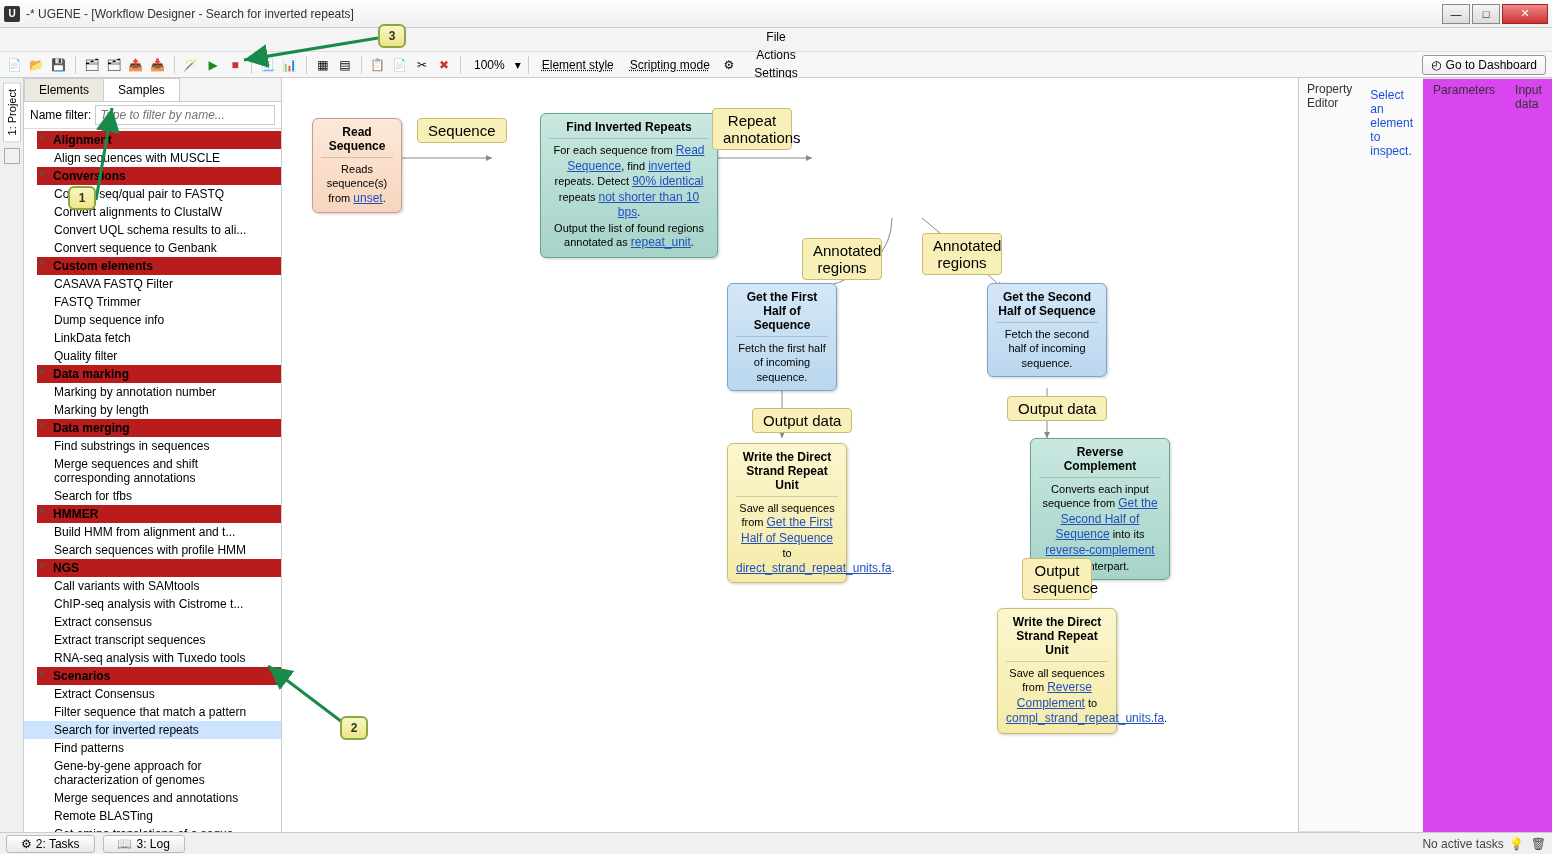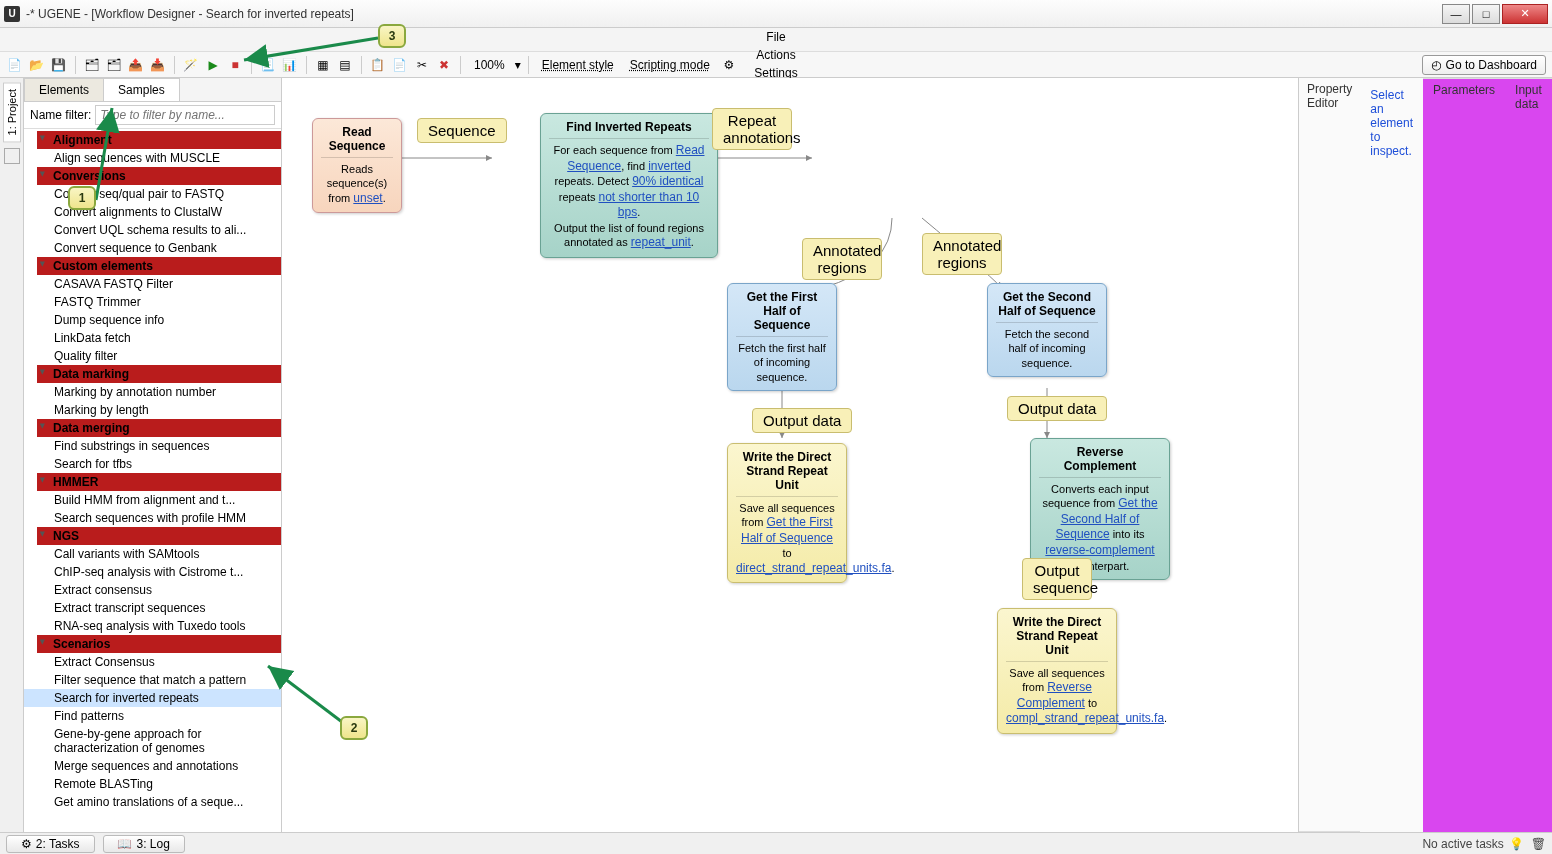--- a/index.html
+++ b/index.html
@@ -172,20 +172,21 @@
         <div class="leaf">CASAVA FASTQ Filter</div>
         <div class="leaf">FASTQ Trimmer</div>
         <div class="leaf">Dump sequence info</div>
         <div class="leaf">LinkData fetch</div>
         <div class="leaf">Quality filter</div>
         <div class="cat">Data marking</div>
         <div class="leaf">Marking by annotation number</div>
         <div class="leaf">Marking by length</div>
         <div class="cat">Data merging</div>
         <div class="leaf">Find substrings in sequences</div>
+        <div class="leaf">Merge sequences and shift corresponding annotations</div>
         <div class="leaf">Search for tfbs</div>
         <div class="cat">HMMER</div>
         <div class="leaf">Build HMM from alignment and t...</div>
         <div class="leaf">Search sequences with profile HMM</div>
         <div class="cat">NGS</div>
         <div class="leaf">Call variants with SAMtools</div>
         <div class="leaf">ChIP-seq analysis with Cistrome t...</div>
         <div class="leaf">Extract consensus</div>
         <div class="leaf">Extract transcript sequences</div>
         <div class="leaf">RNA-seq analysis with Tuxedo tools</div>

